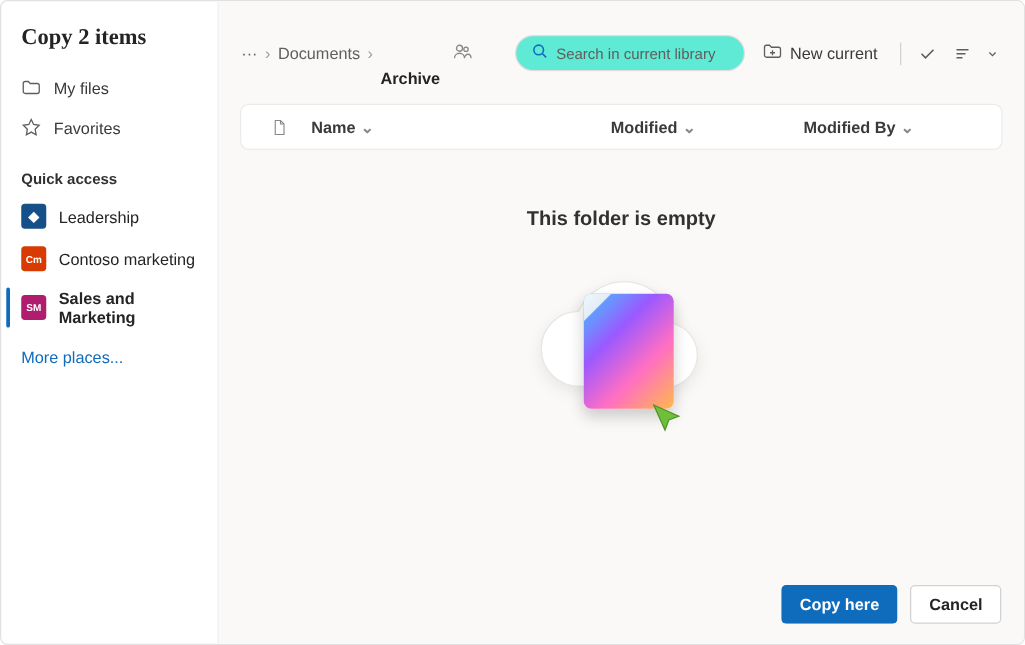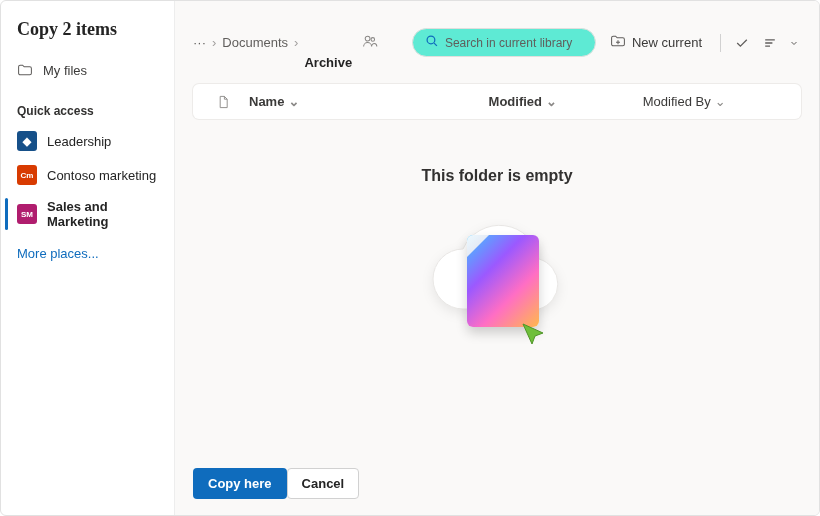--- a/index.html
+++ b/index.html
@@ -30,35 +30,35 @@
   .search { display:flex; align-items:center; gap:6px; background:#5eead4; border:1px solid #e1dfdd; border-radius:16px; padding:5px 12px; width:184px; color:#605e5c; font-size:12px; cursor:text; }
   .new-folder { display:flex; align-items:center; gap:6px; padding:4px 8px; cursor:pointer; font-size:13px; color:#3b3a39; }
   .tool-sep { width:1px; height:18px; background:#d1d1d1; margin:0 4px; }
   .tool-btn { display:flex; align-items:center; justify-content:center; width:22px; height:22px; cursor:pointer; color:#605e5c; }
 
   .list-head { background:#fff; border-radius:6px; margin:4px 18px 0 18px; display:flex; align-items:center; padding:10px 16px; gap:12px; box-shadow:0 0 0 1px #edebe9; }
   .col { display:flex; align-items:flex-start; gap:4px; font-size:13px; color:#3b3a39; cursor:pointer; }
   .col.doc { width:28px; justify-content:center; cursor:default; }
   .col.name { flex:1.6; font-weight:600; }
   .col.mod { flex:1; font-weight:600; }
-  .col.by  { flex:1; font-weight:400; }
+  .col.by  { flex:1; font-weight:700; }
   .chev { color:#8a8886; }
 
   .empty { flex:1; display:flex; flex-direction:column; align-items:center; padding-top:48px; }
   .empty-title { font-size:16px; font-weight:600; color:#323130; margin-bottom:24px; }
   .empty-art { position:relative; width:160px; height:150px; }
   .cloud { position:absolute; top:10px; left:0; width:160px; height:100px; }
   .cloud svg { filter: drop-shadow(0 4px 6px rgba(0,0,0,0.08)); }
   .doc-page { position:absolute; top:26px; left:50px; width:72px; height:92px; border-radius:6px;
     background: linear-gradient(135deg,#3ec6ff 0%, #9b59ff 35%, #ff6ec4 65%, #ffb84d 100%);
     box-shadow:0 6px 12px rgba(0,0,0,0.18); overflow:hidden; }
   .doc-fold { position:absolute; top:0; left:0; width:22px; height:22px; background:linear-gradient(135deg,#fff 0%,#e8e8e8 100%); clip-path: polygon(0 0, 100% 0, 0 100%); opacity:.9; }
   .cursor-arrow { position:absolute; bottom:6px; right:28px; }
 
-  .footer { display:flex; justify-content:flex-start; padding:12px 18px 16px; }
+  .footer { display:flex; justify-content:flex-end; gap:10px; padding:12px 18px 16px; }
   .btn { padding:7px 14px; border-radius:4px; font-size:13px; cursor:pointer; border:1px solid transparent; font-weight:600; }
   .btn-primary { background:#0f6cbd; color:#fff; }
   .btn-secondary { background:#fff; color:#242424; border-color:#d1d1d1; }
 </style>
 </head>
 <body>
 
 <div class="app">
 
   <aside class="sidebar">
@@ -66,20 +66,28 @@
 
     <div class="nav-item">
       <span class="nav-icon">
         <svg width="16" height="16" viewBox="0 0 20 20" fill="none" stroke="currentColor" stroke-width="1.3">
             <path d="M2 6a2 2 0 0 1 2-2h3l2 2h7a2 2 0 0 1 2 2v6a2 2 0 0 1-2 2H4a2 2 0 0 1-2-2V6z"></path>
           </svg>
       </span>
       <span>My files</span>
     </div>
 
+    <div class="nav-item">
+      <span class="nav-icon">
+        <svg width="16" height="16" viewBox="0 0 20 20" fill="none" stroke="currentColor" stroke-width="1.3">
+            <path d="M10 2l2.4 5 5.5.8-4 3.9.95 5.5L10 14.6 5.15 17.2l.95-5.5-4-3.9L7.6 7 10 2z"></path>
+          </svg>
+      </span>
+      <span>Favorites</span>
+    </div>
 
     <div class="section-label">Quick access</div>
 
     <div class="qa-item">
       <span class="qa-icon" style="background:#165089">◆</span>
       <span>Leadership</span>
     </div>
     <div class="qa-item">
       <span class="qa-icon" style="background:#d83b01;font-size:8px">Cm</span>
       <span>Contoso marketing</span>

